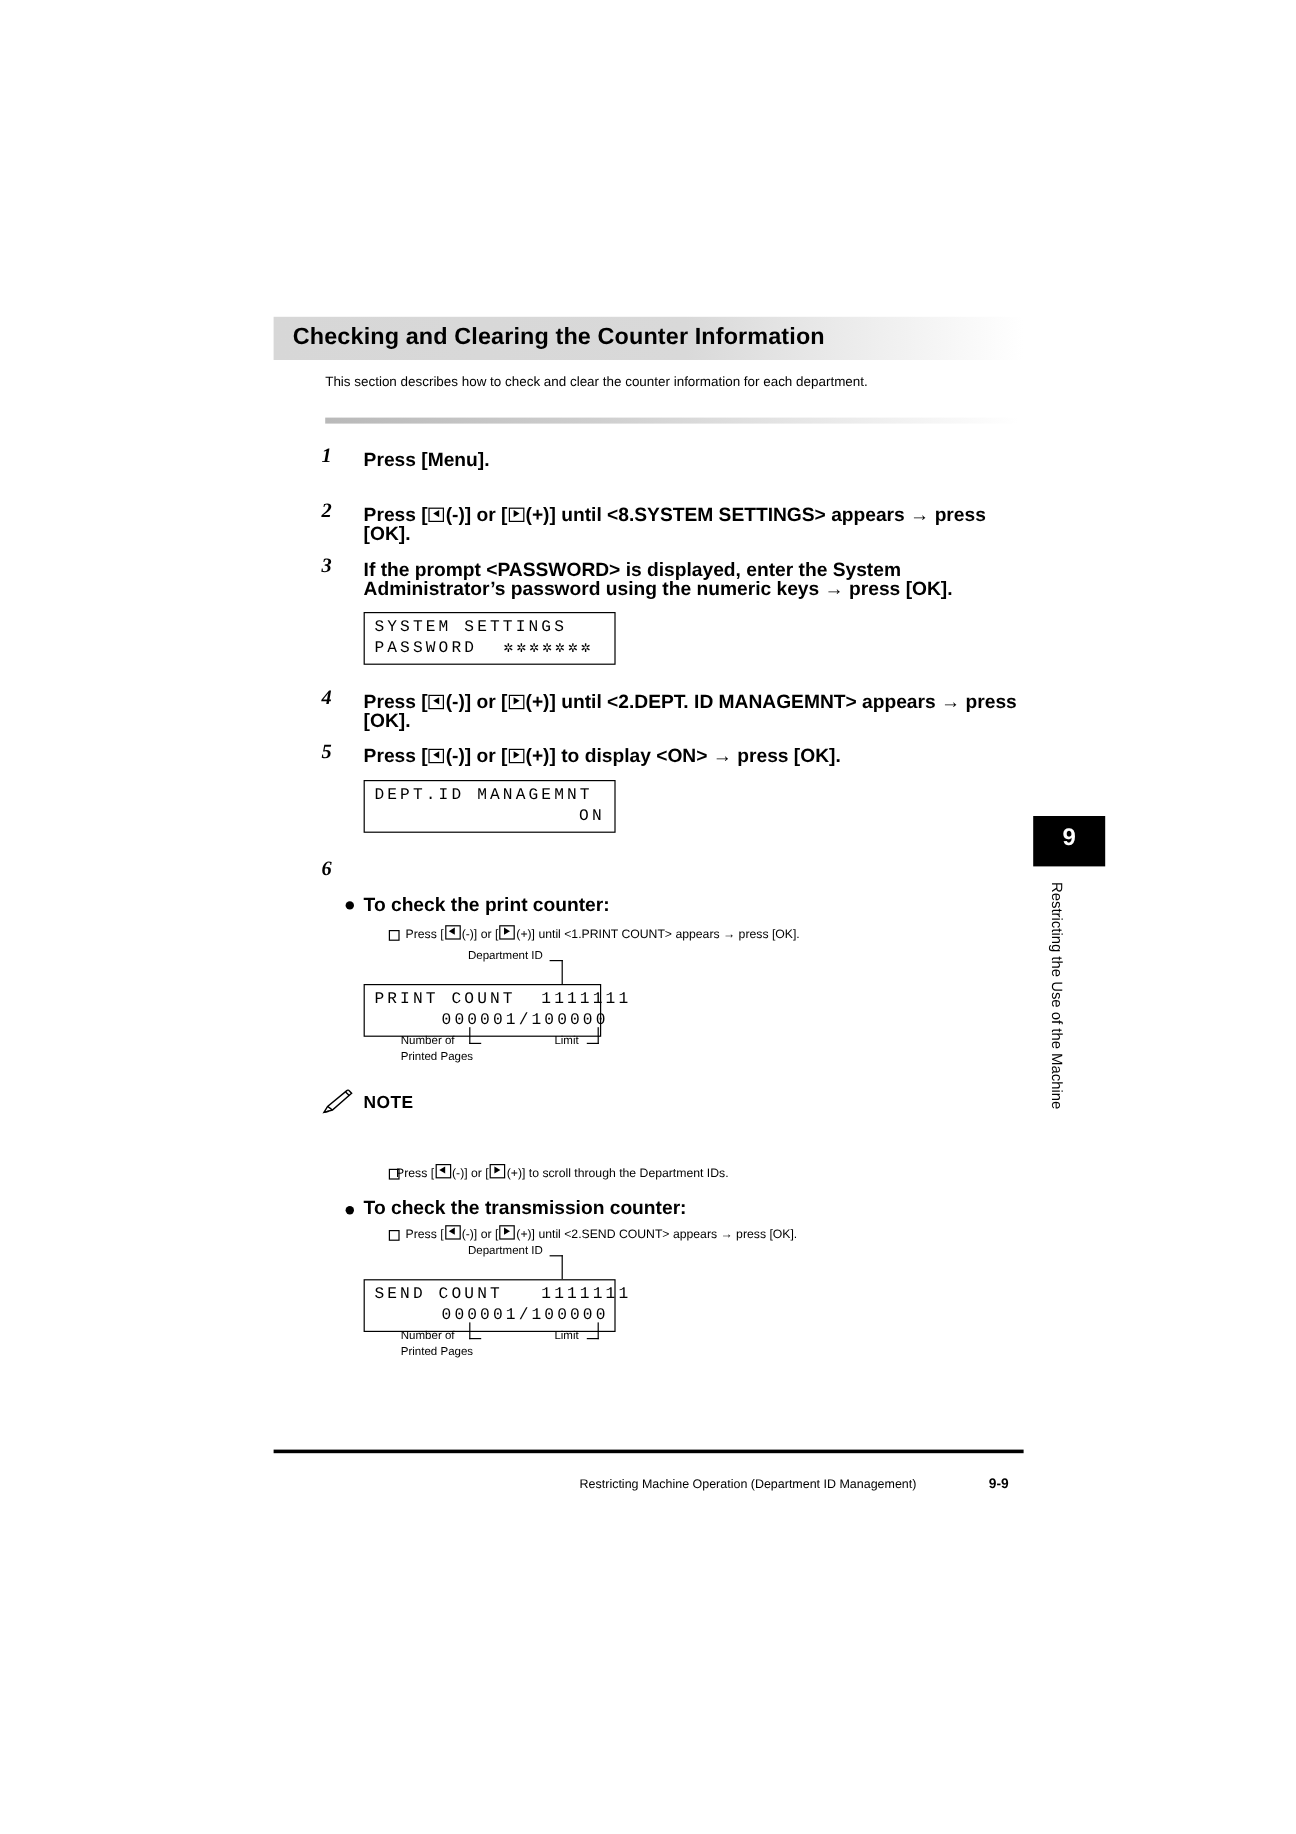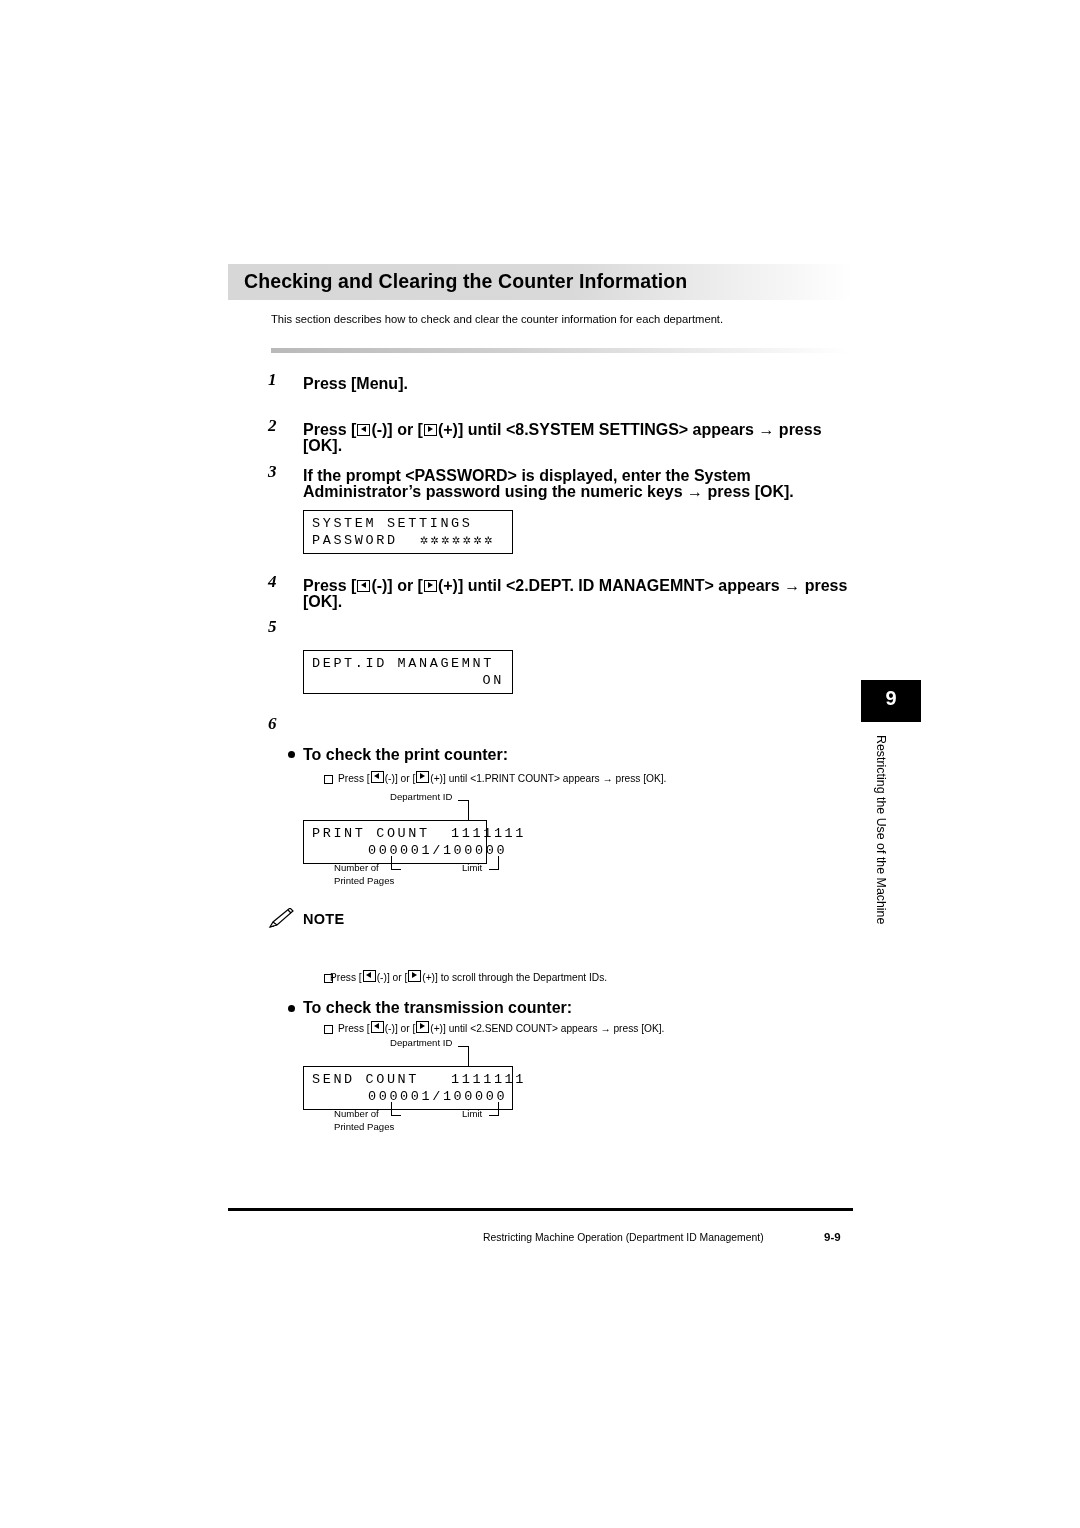--- a/index.html
+++ b/index.html
@@ -258,39 +258,40 @@
 
   <div class="lcd" style="left:303px; top:510px; width:210px; height:44px;">
     <div class="line">SYSTEM SETTINGS</div>
     <div class="line"><span>PASSWORD</span><span style="padding-left:22px;">✲✲✲✲✲✲✲</span></div>
   </div>
 
   <div class="step-num" style="left:268px; top:572px;">4</div>
   <div class="step-text" style="left:303px; top:578px; width:560px;"><span>Press [</span><span class="keyicon left"></span><span>(-)] or [</span><span class="keyicon right"></span><span>(+)] until &lt;2.DEPT. ID MANAGEMNT&gt; appears → press [OK].</span></div>
 
   <div class="step-num" style="left:268px; top:617px;">5</div>
+  <div class="step-text" style="left:303px; top:623px; width:560px;"><span>Press [</span><span class="keyicon left"></span><span>(-)] or [</span><span class="keyicon right"></span><span>(+)] to display &lt;ON&gt; → press [OK].</span></div>
 
   <div class="lcd" style="left:303px; top:650px; width:210px; height:44px;">
     <div class="line">DEPT.ID MANAGEMNT</div>
     <div class="line right">ON</div>
   </div>
 
   <div class="step-num" style="left:268px; top:714px;">6</div>
 
   <div class="bullet-round" style="left:288px; top:751px;"></div>
   <div class="sub-head" style="left:303px; top:746px;">To check the print counter:</div>
 
   <div class="checkbox-ico" style="left:324px; top:775px;"></div>
   <div class="sub-item" style="left:338px; top:771px; width:520px;"><span>Press [</span><span class="keyicon left"></span><span>(-)] or [</span><span class="keyicon right"></span><span>(+)] until &lt;1.PRINT COUNT&gt; appears → press [OK].</span></div>
 
   <div class="callout-label" style="left:390px; top:791px;">Department ID</div>
   <div class="leader" style="left:468px; top:800px; width:1px; height:20px; border-width:0 0 0 1px;"></div>
   <div class="leader" style="left:458px; top:800px; width:11px; height:1px; border-width:1px 0 0 0;"></div>
 
-  <div class="lcd" style="left:303px; top:820px; width:184px; height:44px;">
+  <div class="lcd" style="left:303px; top:820px; width:198px; height:44px;">
     <div class="line">PRINT COUNT  1111111</div>
     <div class="line indent">000001/100000</div>
   </div>
 
   <div class="leader" style="left:391px; top:856px; width:1px; height:14px; border-width:0 0 0 1px;"></div>
   <div class="leader" style="left:391px; top:869px; width:10px; height:1px; border-width:1px 0 0 0;"></div>
   <div class="callout-label" style="left:334px; top:862px;"><span>Number of</span><br><span>Printed Pages</span></div>
 
   <div class="leader" style="left:498px; top:856px; width:1px; height:14px; border-width:0 0 0 1px;"></div>
   <div class="leader" style="left:489px; top:869px; width:10px; height:1px; border-width:1px 0 0 0;"></div>

